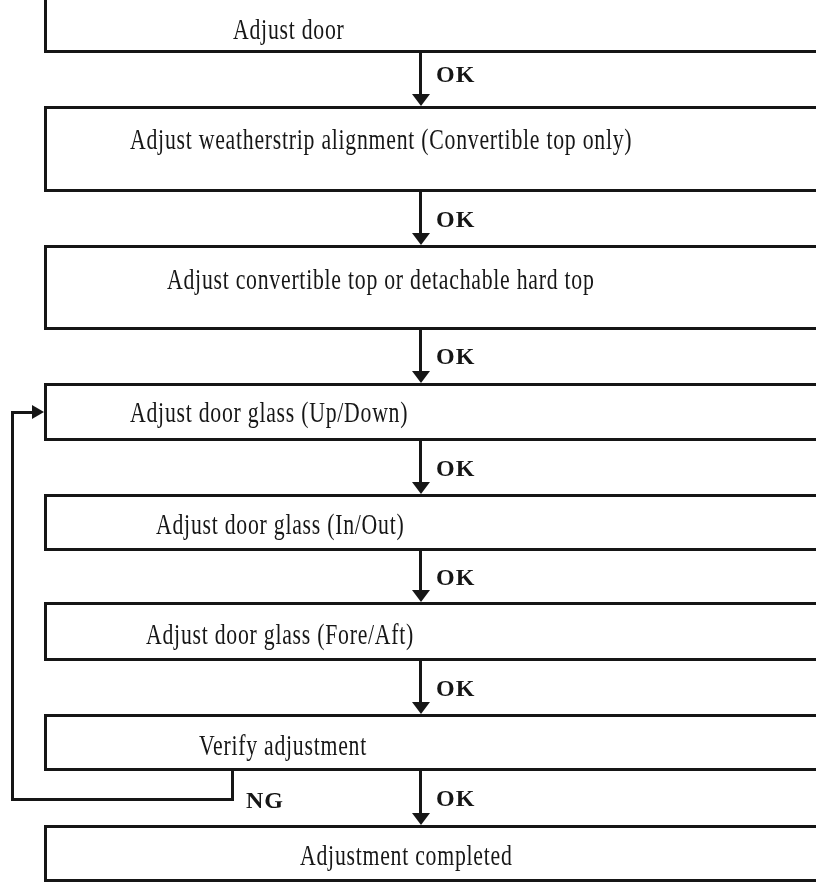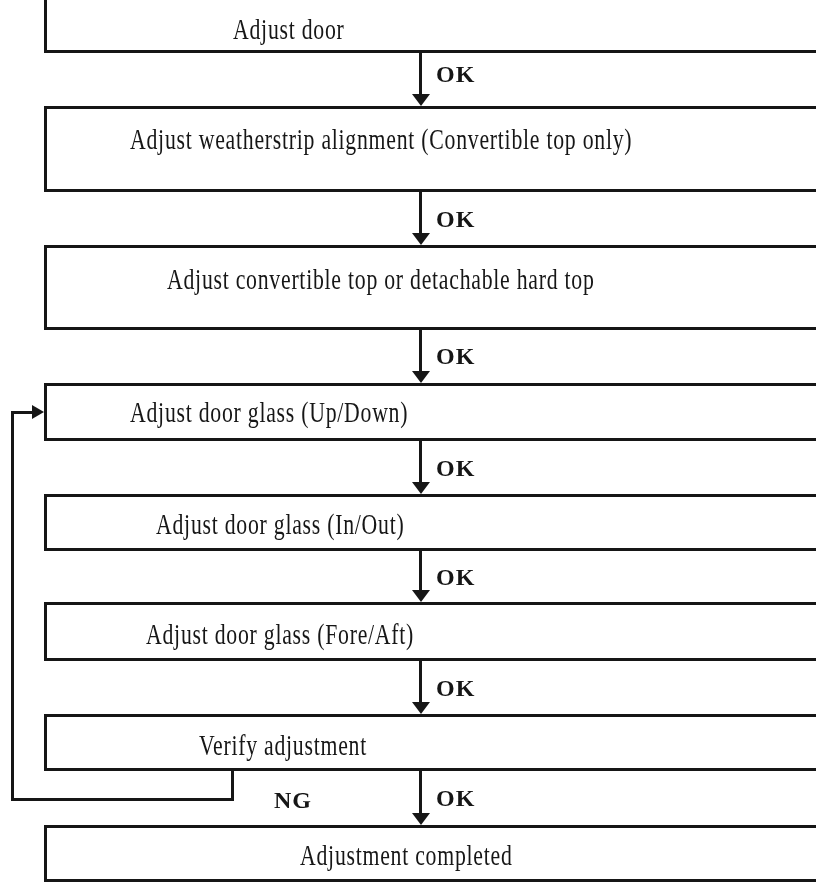--- a/index.html
+++ b/index.html
@@ -69,21 +69,21 @@
     position:absolute;
     font-weight:bold; font-size:24px; line-height:30px; letter-spacing:1px;
   }
   .ok1 { left:436px; top:59px; }
   .ok2 { left:436px; top:204px; }
   .ok3 { left:436px; top:341px; }
   .ok4 { left:436px; top:453px; }
   .ok5 { left:436px; top:562px; }
   .ok6 { left:436px; top:673px; }
   .ok7 { left:436px; top:783px; }
-  .ng  { left:246px; top:785px;margin-left:28px; }
+  .ng  { left:246px; top:785px; }
 
   
   .seg { position:absolute; background:var(--line); }
   .seg-down   { left:231px; top:769px; width:3px;  height:32px; }
   .seg-bottom { left:11px;  top:798px; width:223px; height:3px; }
   .seg-up     { left:11px;  top:411px; width:3px;  height:390px; }
   .seg-top    { left:11px;  top:411px; width:22px; height:3px; }
   .ng-ah {
     position:absolute; left:32px; top:405px; width:0; height:0;
     border-top:7px solid transparent;

